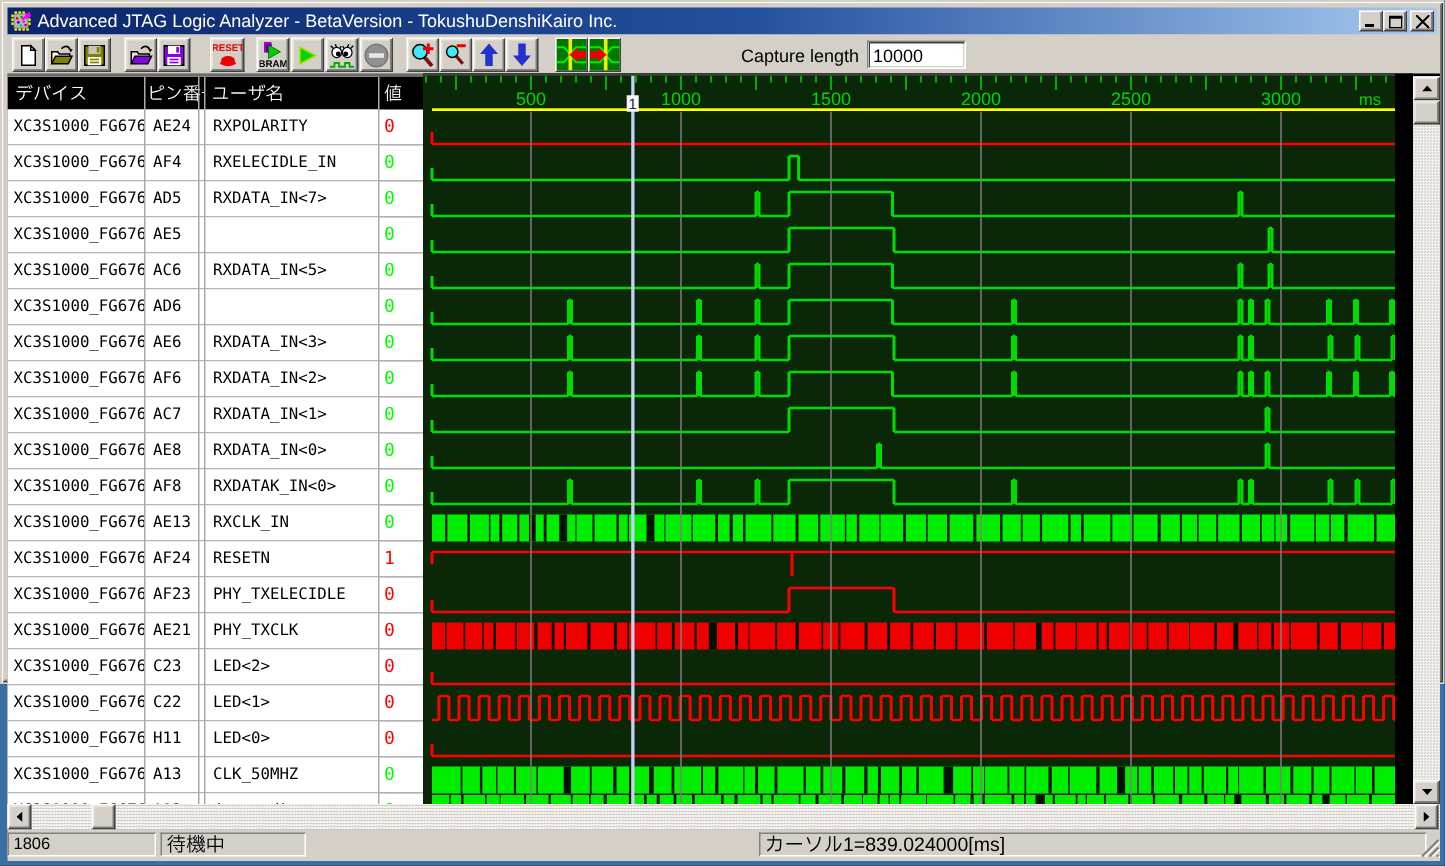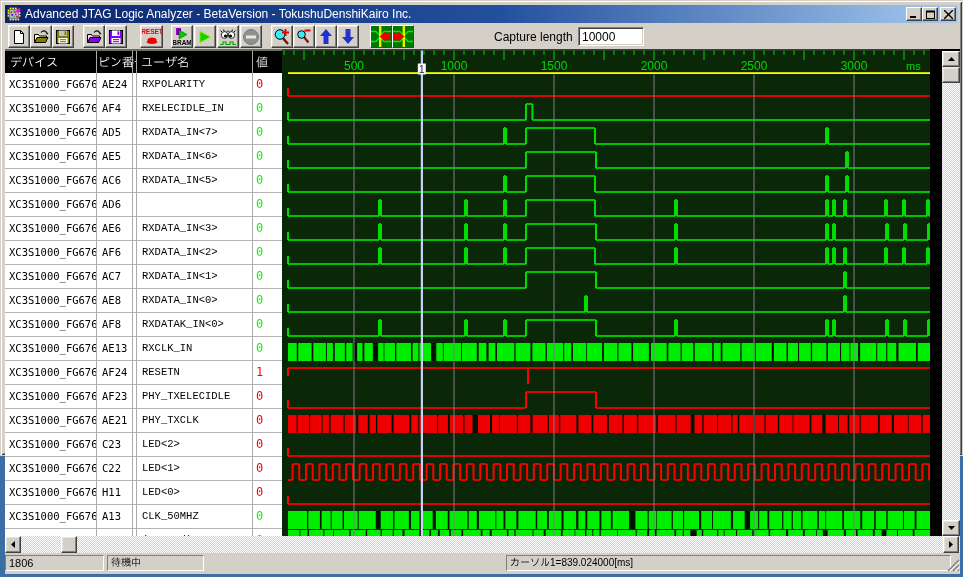--- a/index.html
+++ b/index.html
@@ -50,21 +50,21 @@
   
   #main { position:absolute; left:4px; top:48px; width:955px; height:487px; background:#000; }
   #table-panel { position:absolute; left:0; top:0; width:277px; height:487px; background:#ffffff; overflow:hidden; border-top:2px solid #6e6a66;padding-left:41px; }
   #table-header { position:absolute; left:0; top:0px; width:277px; height:22px; background:#000000; color:#fff; }
   .hcell { position:absolute; top:4px; height:16px; font-size:12px; overflow:hidden; white-space:nowrap; }
   #table-body { position:absolute; left:0; top:22px; width:277px; height:463px; }
   .trow { position:absolute; left:0; width:277px; height:24px; background:#ffffff; border-bottom:1px solid #b4b4b4; }
   .tcell { position:absolute; top:0; height:23px; line-height:23px; font-size:10.5px; font-family:"DejaVu Sans Mono", monospace; color:#000; white-space:nowrap; overflow:hidden; }
   .c-dev  { left:4px;  width:87px; }
   .c-pin  { left:97px; width:37px; }
-  .c-name { left:137px; width:109px;font-family:Liberation Mono, monospace; }
+  .c-name { left:137px; width:109px; }
   .c-val  { left:251px; width:25px; font-size:12px; }
   .colsep { position:absolute; top:0px; bottom:0; width:1px; background:#aaaaaa; z-index:5; }
   #valcol-bg { position:absolute; left:247px; top:0px; width:30px; height:485px; background:#000000; }
   #wave-area { position:absolute; left:277px; top:0; width:648px; height:487px; background:#0a2808; }
   #blackstrip { position:absolute; left:925px; top:0; width:12px; height:487px; background:#000000; }
   
   .sb-track { background:#f1efe9; background-image: conic-gradient(#ffffff 0 25%, #d4d0c8 0 50%, #ffffff 0 75%, #d4d0c8 0); background-size:2px 2px; }
   #vscroll { position:absolute; left:941px; top:50px; width:18px; height:485px; }
   .sb-btn {
     position:absolute; background:#d4d0c8;
@@ -79,21 +79,21 @@
     border:1px solid; border-color:#808080 #ffffff #ffffff #808080;
     font-size:11px; color:#000; line-height:14px; padding-left:3px; overflow:hidden; white-space:nowrap;
   }
   #notes-panel { background:#0a2808; color:#ffffff; display:flex; align-items:center; }
   .leg-dash { display:inline-block; width:16px; height:2px; margin:0 5px 0 19px; }
   .leg-label { font-size:11px; color:#fff; }
   #grip { position:absolute; right:0px; top:3px; width:13px; height:16px; }
   
   svg.g { width:1em; height:1em; vertical-align:-0.13em; fill:currentColor; }
   .cjk12 { font-size:12px; }
-  .cjk11 { font-size:10px; }
+  .cjk11 { font-size:13px; }
 </style>
 </head>
 <body>
 
 <div id="win">
 
   <div id="titlebar">
     <svg id="app-icon" viewBox="0 0 16 16">
       <rect x="2.5" y="2.5" width="11" height="11" rx="1" fill="#b8b4ac" stroke="#606060" stroke-width="0.7"></rect>
       <g fill="#ffff00">
@@ -326,21 +326,20 @@
           </div>
           <div class="trow" style="top: 48px;">
             <div class="tcell c-dev">XC3S1000_FG676</div>
             <div class="tcell c-pin">AD5</div>
             <div class="tcell c-name">RXDATA_IN&lt;7&gt;</div>
             <div class="tcell c-val" style="color: rgb(0, 255, 0); background: transparent;">0</div>
           </div>
           <div class="trow" style="top: 72px;">
             <div class="tcell c-dev">XC3S1000_FG676</div>
             <div class="tcell c-pin">AE5</div>
-            <div class="tcell c-name">RXDATA_IN&lt;6&gt;</div>
             <div class="tcell c-val" style="color: rgb(0, 255, 0); background: transparent;">0</div>
           </div>
           <div class="trow" style="top: 96px;">
             <div class="tcell c-dev">XC3S1000_FG676</div>
             <div class="tcell c-pin">AC6</div>
             <div class="tcell c-name">RXDATA_IN&lt;5&gt;</div>
             <div class="tcell c-val" style="color: rgb(0, 255, 0); background: transparent;">0</div>
           </div>
           <div class="trow" style="top: 120px;">
             <div class="tcell c-dev">XC3S1000_FG676</div>

